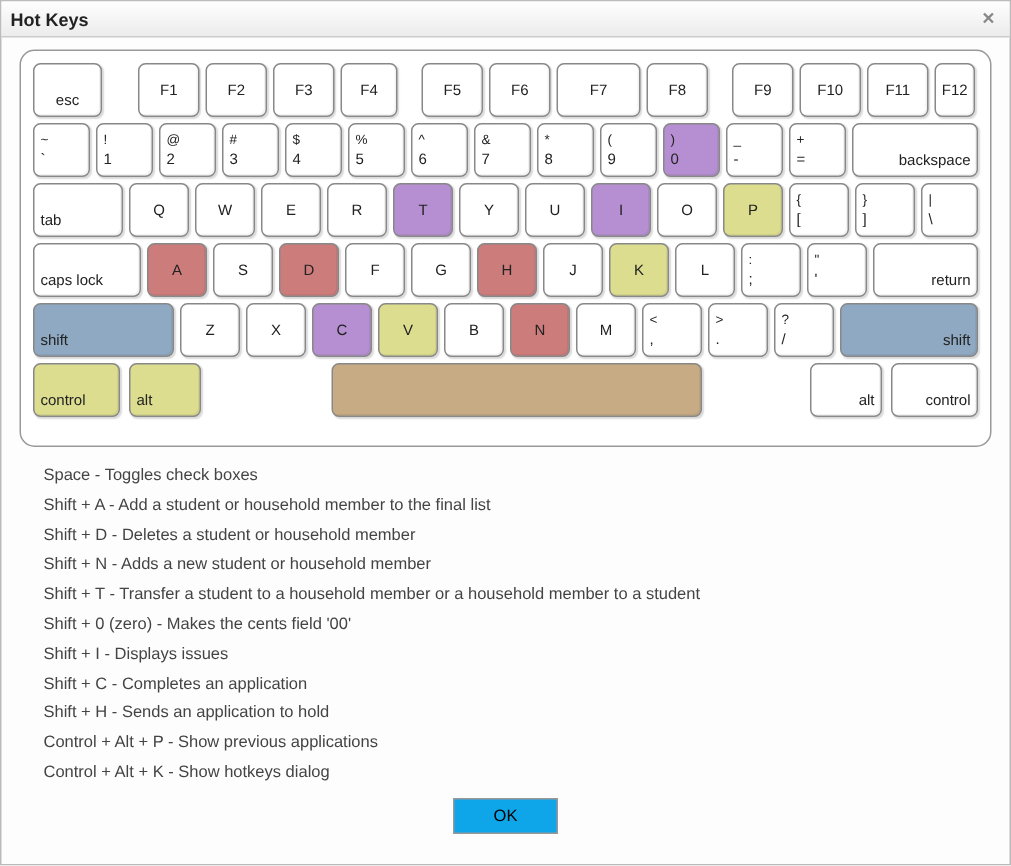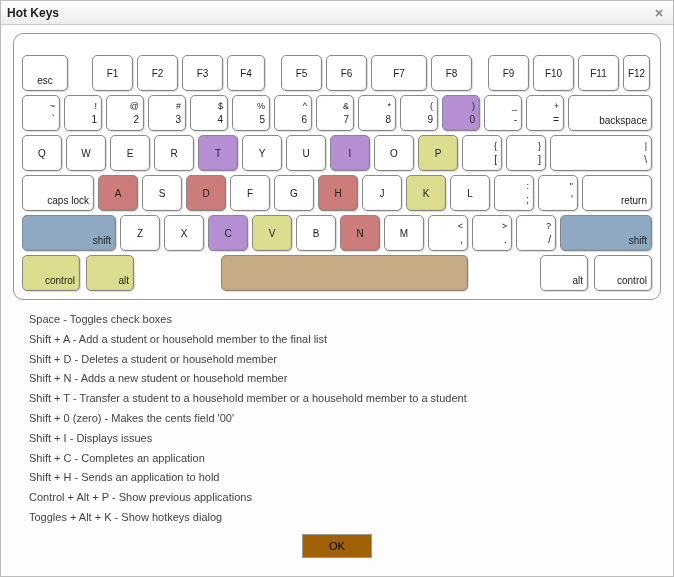--- a/index.html
+++ b/index.html
@@ -43,31 +43,30 @@
   .content {
     flex: 1;
     padding: 8px 12px 10px 12px;
     display: flex;
     flex-direction: column;
     overflow: hidden;
   }
   .keyboard {
     border: 1px solid #999;
     border-radius: 10px;
-    padding: 21px 8px 8px 8px;
+    padding: 8px 8px 8px 8px;
     background: #fff;
     margin-bottom: 10px;
-    text-align: right;
   }
   .krow {
     display: flex;
     gap: 4px;
     margin-bottom: 4px;
   }
-  .krow:last-child { margin-bottom: 0; }
+  .krow:last-child { margin-bottom: 11px; }
   .key {
     height: 36px;
     border: 1px solid #888;
     border-radius: 5px;
     background: #fff;
     font-size: 10px;
     color: #222;
     display: flex;
     flex-direction: column;
     justify-content: center;
@@ -96,21 +95,21 @@
     margin-left: 16px;
   }
   .ok-row {
     display: flex;
     justify-content: center;
     padding: 6px 0 2px 0;
   }
   .ok-btn {
     width: 70px;
     height: 24px;
-    background: #a16207;
+    background: #0ea5e9;
     border: 1px solid #999;
     font-size: 11px;
     cursor: pointer;
   }
 </style>
 </head>
 <body>
 
 <div class="dialog">
   <div class="titlebar">
@@ -190,20 +189,21 @@
             <span class="lower">-</span>
           </div>
         <div class="key" style="width:38px">
             <span class="upper">+</span>
             <span class="lower">=</span>
           </div>
         <div class="key bottomright" style="flex:1">backspace</div>
       </div>
 
       <div class="krow">
+        <div class="key bottomlabel" style="width:60px">tab</div>
         <div class="key center" style="width:40px">Q</div>
         <div class="key center" style="width:40px">W</div>
         <div class="key center" style="width:40px">E</div>
         <div class="key center" style="width:40px">R</div>
         <div class="key center hl-purple" style="width:40px">T</div>
         <div class="key center" style="width:40px">Y</div>
         <div class="key center" style="width:40px">U</div>
         <div class="key center hl-purple" style="width:40px">I</div>
         <div class="key center" style="width:40px">O</div>
         <div class="key center hl-yellow" style="width:40px">P</div>
@@ -283,21 +283,21 @@
       <div>Space - Toggles check boxes</div>
       <div>Shift + A - Add a student or household member to the final list</div>
       <div>Shift + D - Deletes a student or household member</div>
       <div>Shift + N - Adds a new student or household member</div>
       <div>Shift + T - Transfer a student to a household member or a household member to a student</div>
       <div>Shift + 0 (zero) - Makes the cents field '00'</div>
       <div>Shift + I - Displays issues</div>
       <div>Shift + C - Completes an application</div>
       <div>Shift + H - Sends an application to hold</div>
       <div>Control + Alt + P - Show previous applications</div>
-      <div>Toggles + Alt + K - Show hotkeys dialog</div>
+      <div>Control + Alt + K - Show hotkeys dialog</div>
     </div>
 
     <div class="ok-row">
       <button class="ok-btn">OK</button>
     </div>
 
   </div>
 </div>
 
 </body></html>

